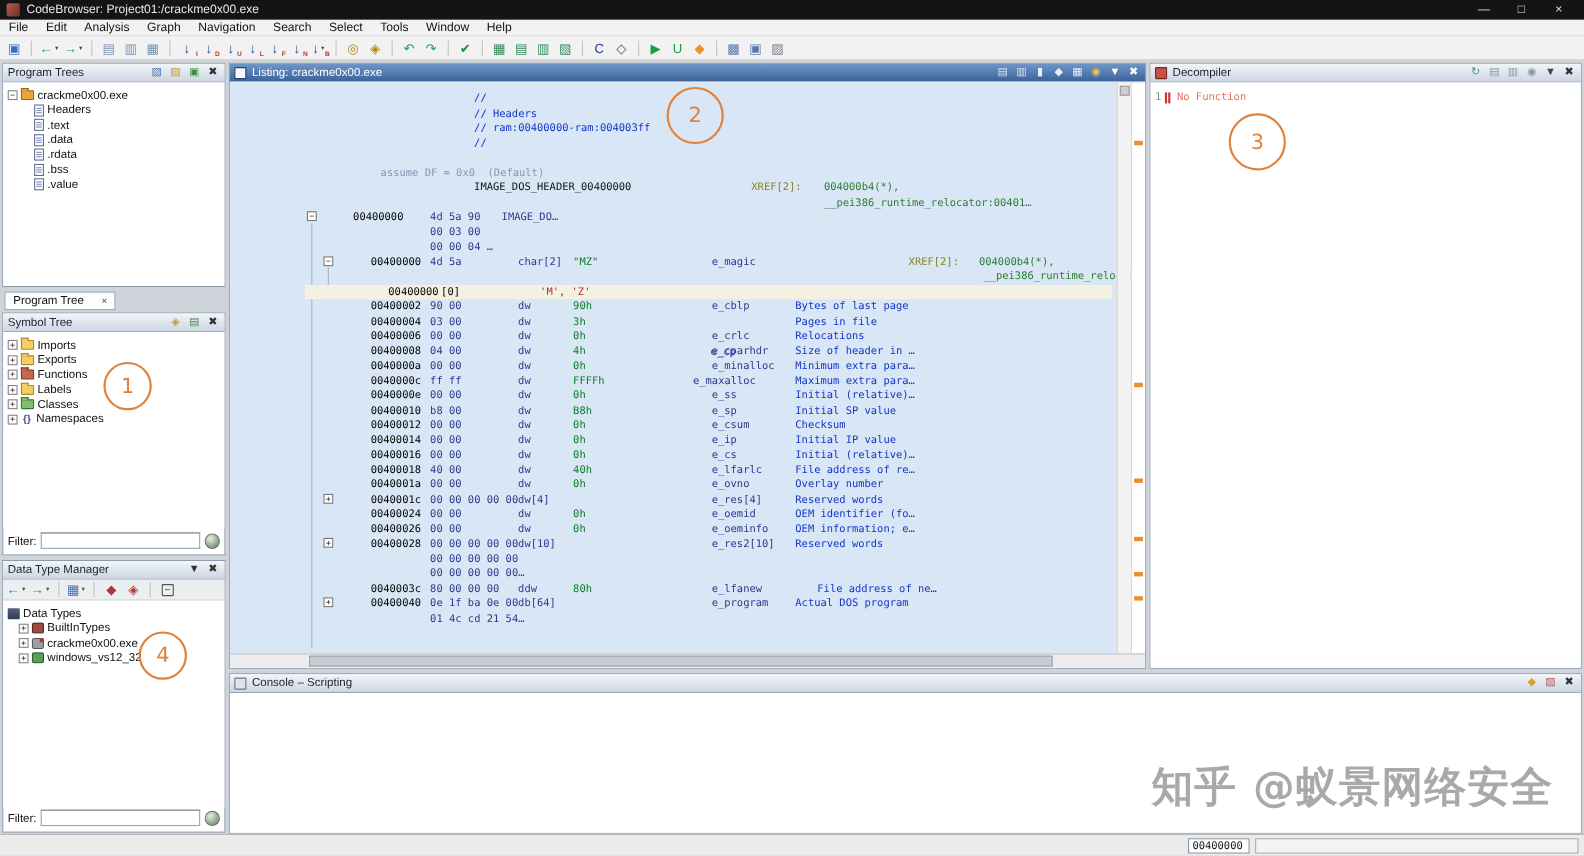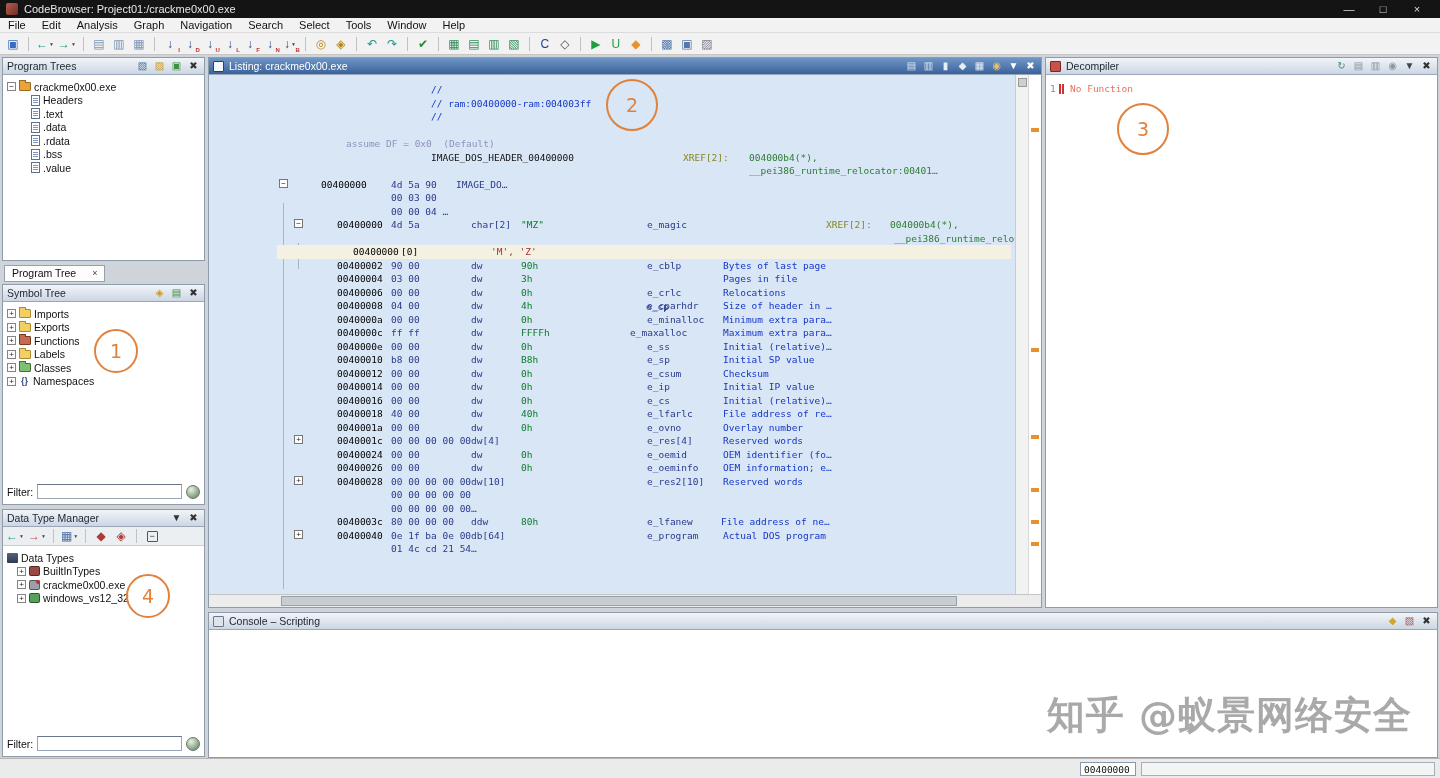--- a/index.html
+++ b/index.html
@@ -450,20 +450,23 @@
   </div>
   <div class="listing-body">
     <span class="ip-arrow">→</span>
     <div class="lrows" id="listing-rows">
       <div class="vline" style="left:74px;top:128px;height:386px"></div>
       <div class="vline" style="left:89px;top:168px;height:26px"></div>
     <div class="lrow">
           <span class="c-plate" style="left: 222px;">//</span>
         </div>
         <div class="lrow">
+          <span class="c-plate" style="left: 222px;">// Headers</span>
+        </div>
+        <div class="lrow">
           <span class="c-plate" style="left: 222px;">// ram:00400000-ram:004003ff</span>
         </div>
         <div class="lrow">
           <span class="c-plate" style="left: 222px;">//</span>
         </div>
         <div class="lrow"></div>
         <div class="lrow">
           <span class="c-assume" style="left: 137px;">assume DF = 0x0  (Default)</span>
         </div>
         <div class="lrow">
@@ -645,21 +648,21 @@
         </div>
         <div class="lrow">
           <span class="c-bytes" style="left: 182px;">00 00 00 00 00…</span>
         </div>
         <div class="lrow">
           <span class="c-addr" style="left: 128px;">0040003c</span>
           <span class="c-bytes" style="left: 182px;">80 00 00 00</span>
           <span class="c-mnem" style="left: 262px;">ddw</span>
           <span class="c-op" style="left: 312px;">80h</span>
           <span class="c-field" style="left: 438px;">e_lfanew</span>
-          <span class="c-cmt" style="left: 512px;">File address of ne…</span>
+          <span class="c-cmt" style="left: 534px;">File address of ne…</span>
         </div>
         <div class="lrow">
           <span class="lexp" style="left: 85px;">+</span>
           <span class="c-addr" style="left: 128px;">00400040</span>
           <span class="c-bytes" style="left: 182px;">0e 1f ba 0e 00</span>
           <span class="c-mnem" style="left: 262px;">db[64]</span>
           <span class="c-field" style="left: 438px;">e_program</span>
           <span class="c-cmt" style="left: 514px;">Actual DOS program</span>
         </div>
         <div class="lrow">

